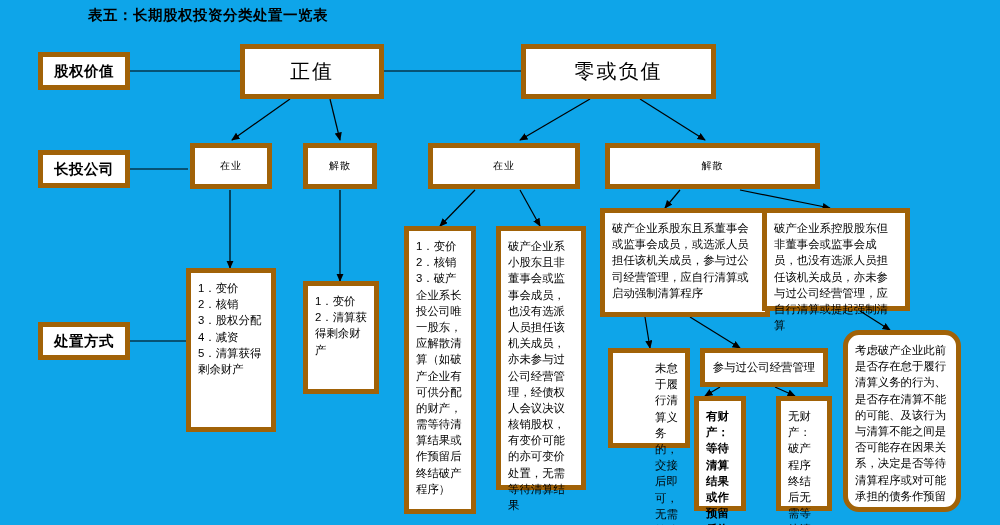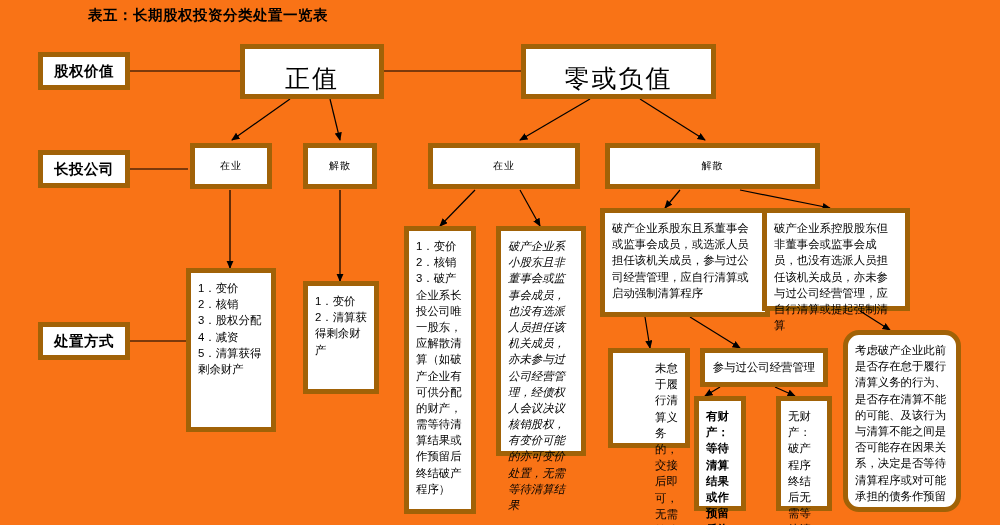--- a/index.html
+++ b/index.html
@@ -9,21 +9,21 @@
   }
   body {
     font-family: "Liberation Sans", sans-serif;
     color: #000000;
   }
   #canvas {
     position: relative;
     width: 1000px;
     height: 525px;
     overflow: hidden;
-    background: #f97316;
+    background: #0ea5e9;
   }
   #edges {
     position: absolute;
     left: 0;
     top: 0;
     width: 1000px;
     height: 525px;
     pointer-events: none;
   }
   .title {
@@ -40,23 +40,22 @@
     box-sizing: border-box;
     border: 5px solid #a16207;
     background: #ffffff;
     display: flex;
     align-items: center;
     justify-content: center;
     text-align: center;
     line-height: 1.28;
   }
   .node.big {
-    font-size: 25px;
+    font-size: 20px;
     letter-spacing: 2px;
-    align-items: flex-end;
   }
   .node.mid {
     font-size: 10px;
     letter-spacing: 1px;
   }
   .node.label {
     font-size: 14.5px;
     font-weight: bold;
     letter-spacing: 0.5px;
   }
@@ -177,21 +176,21 @@
     <span class="txt">1．变价
 2．清算获得剩余财产</span>
   </div>
 
   <div class="node listbox" style="left:404px; top:226px; width:72px; height:288px;">
     <span class="txt">1．变价
 2．核销
 3．破产企业系长投公司唯一股东，应解散清算（如破产企业有可供分配的财产，需等待清算结果或作预留后终结破产程序）</span>
   </div>
 
-  <div class="node listbox" style="left:496px; top:226px; width:90px; height:230px;font-style:italic;">
+  <div class="node listbox" style="left:496px; top:226px; width:90px; height:264px;">
     <span class="txt">破产企业系小股东且非董事会或监事会成员，也没有选派人员担任该机关成员，亦未参与过公司经营管理，经债权人会议决议核销股权，有变价可能的亦可变价处置，无需等待清算结果</span>
   </div>
 
   <div class="node listbox" style="left:600px; top:208px; width:170px; height:109px;">
     <span class="txt">破产企业系股东且系董事会或监事会成员，或选派人员担任该机关成员，参与过公司经营管理，应自行清算或启动强制清算程序</span>
   </div>
 
   <div class="node listbox" style="left:762px; top:208px; width:148px; height:103px;">
     <span class="txt">破产企业系控股股东但非董事会或监事会成员，也没有选派人员担任该机关成员，亦未参与过公司经营管理，应自行清算或提起强制清算</span>
   </div>

